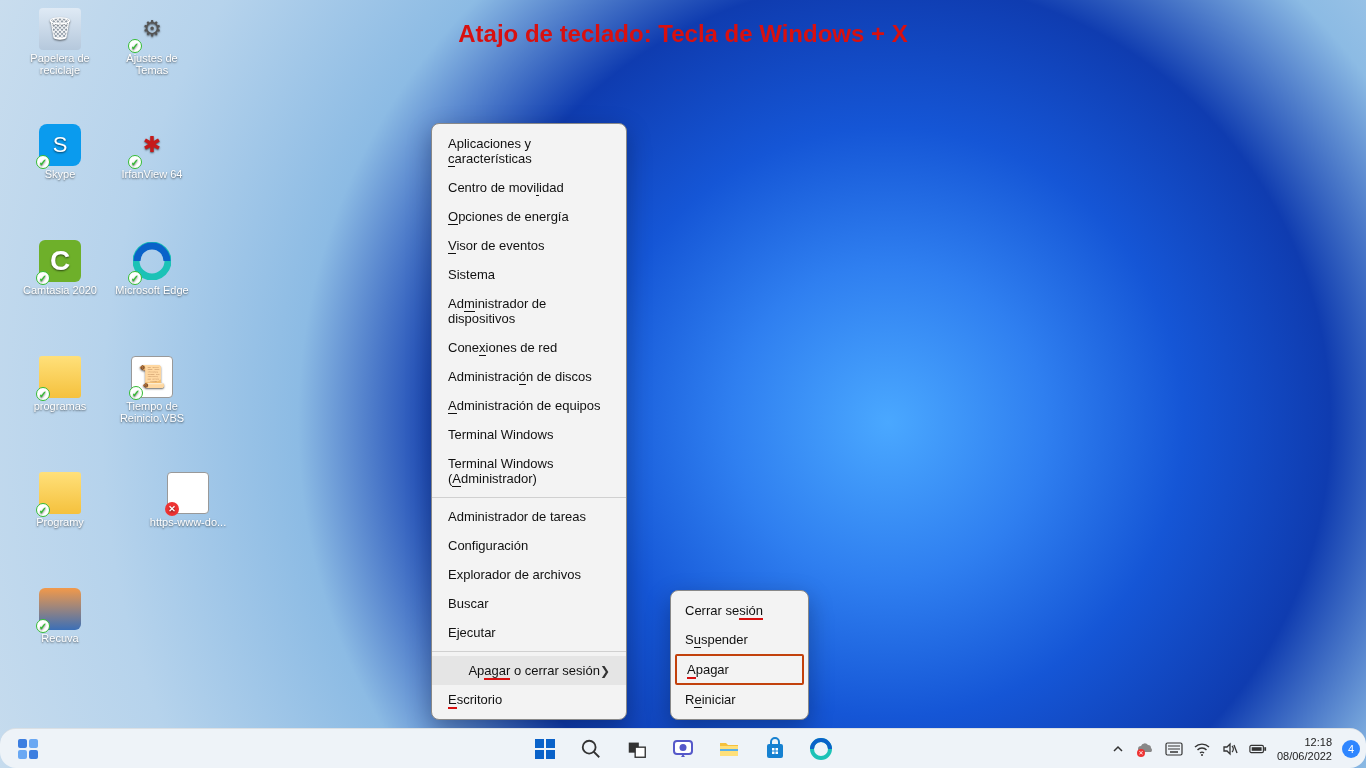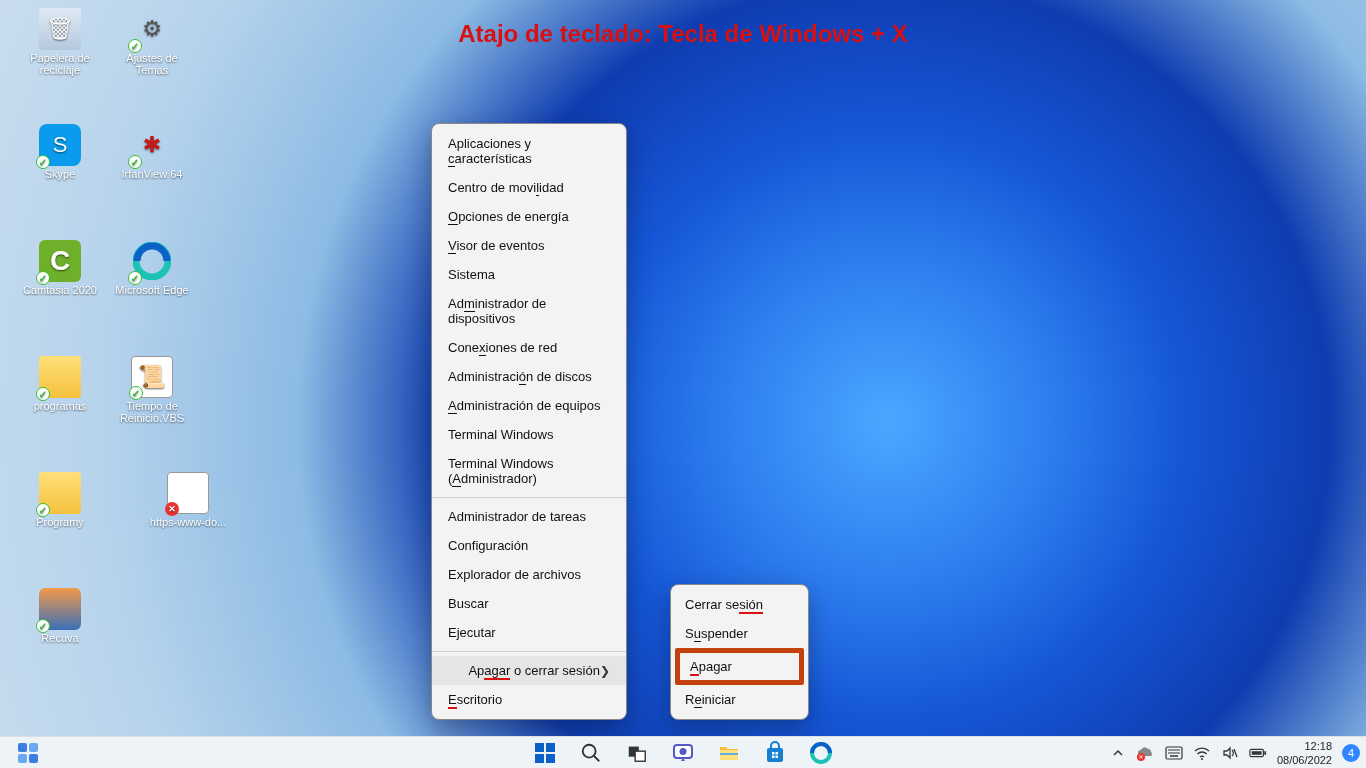--- a/index.html
+++ b/index.html
@@ -84,30 +84,30 @@
     bottom: 48px;
     width: 139px;
     background:#f3f3f3;
     border:1px solid #888;
     border-radius:8px;
     padding:5px 0;
     box-shadow: 0 8px 24px rgba(0,0,0,.28);
     font-size:13px; color:#111;
   }
   .submenu .mi { padding:7px 14px; cursor:pointer; }
-  .submenu .hl { border:5px solid #c2410c; border-radius:2px; margin:0 4px; padding:6px 10px; }
+  .submenu .hl { border:2px solid #c2410c; border-radius:2px; margin:0 4px; padding:6px 10px; }
 
   
   .taskbar {
     position:absolute;
     left:0; right:0; bottom:0;
-    height:32px;
+    height:40px;
     background: #eef3f8;
     border-top:1px solid rgba(0,0,0,.08);
-    display:flex; align-items:center;
+    display:flex; align-items:center;border-radius:16px;
   }
   .tb-left { position:absolute; left:8px; display:flex; align-items:center; height:100%; }
   .tb-center { margin:0 auto; display:flex; gap:6px; align-items:center; }
   .tb-right { position:absolute; right:6px; display:flex; align-items:center; gap:10px; height:100%; }
   .tb-btn { width:40px; height:40px; display:flex; align-items:center; justify-content:center; border-radius:4px; cursor:pointer; }
   .tb-btn svg { display:block; }
   .tray-ic { width:18px; height:18px; display:flex;align-items:center;justify-content:center; color:#333; cursor:pointer; }
   .clock { font-size:11px; color:#222; text-align:right; line-height:14px; cursor:pointer; }
   .notif { width:18px; height:18px; border-radius:50%; background:#2f86ff; color:#fff; font-size:11px; display:flex;align-items:center;justify-content:center; cursor:pointer; }
 

